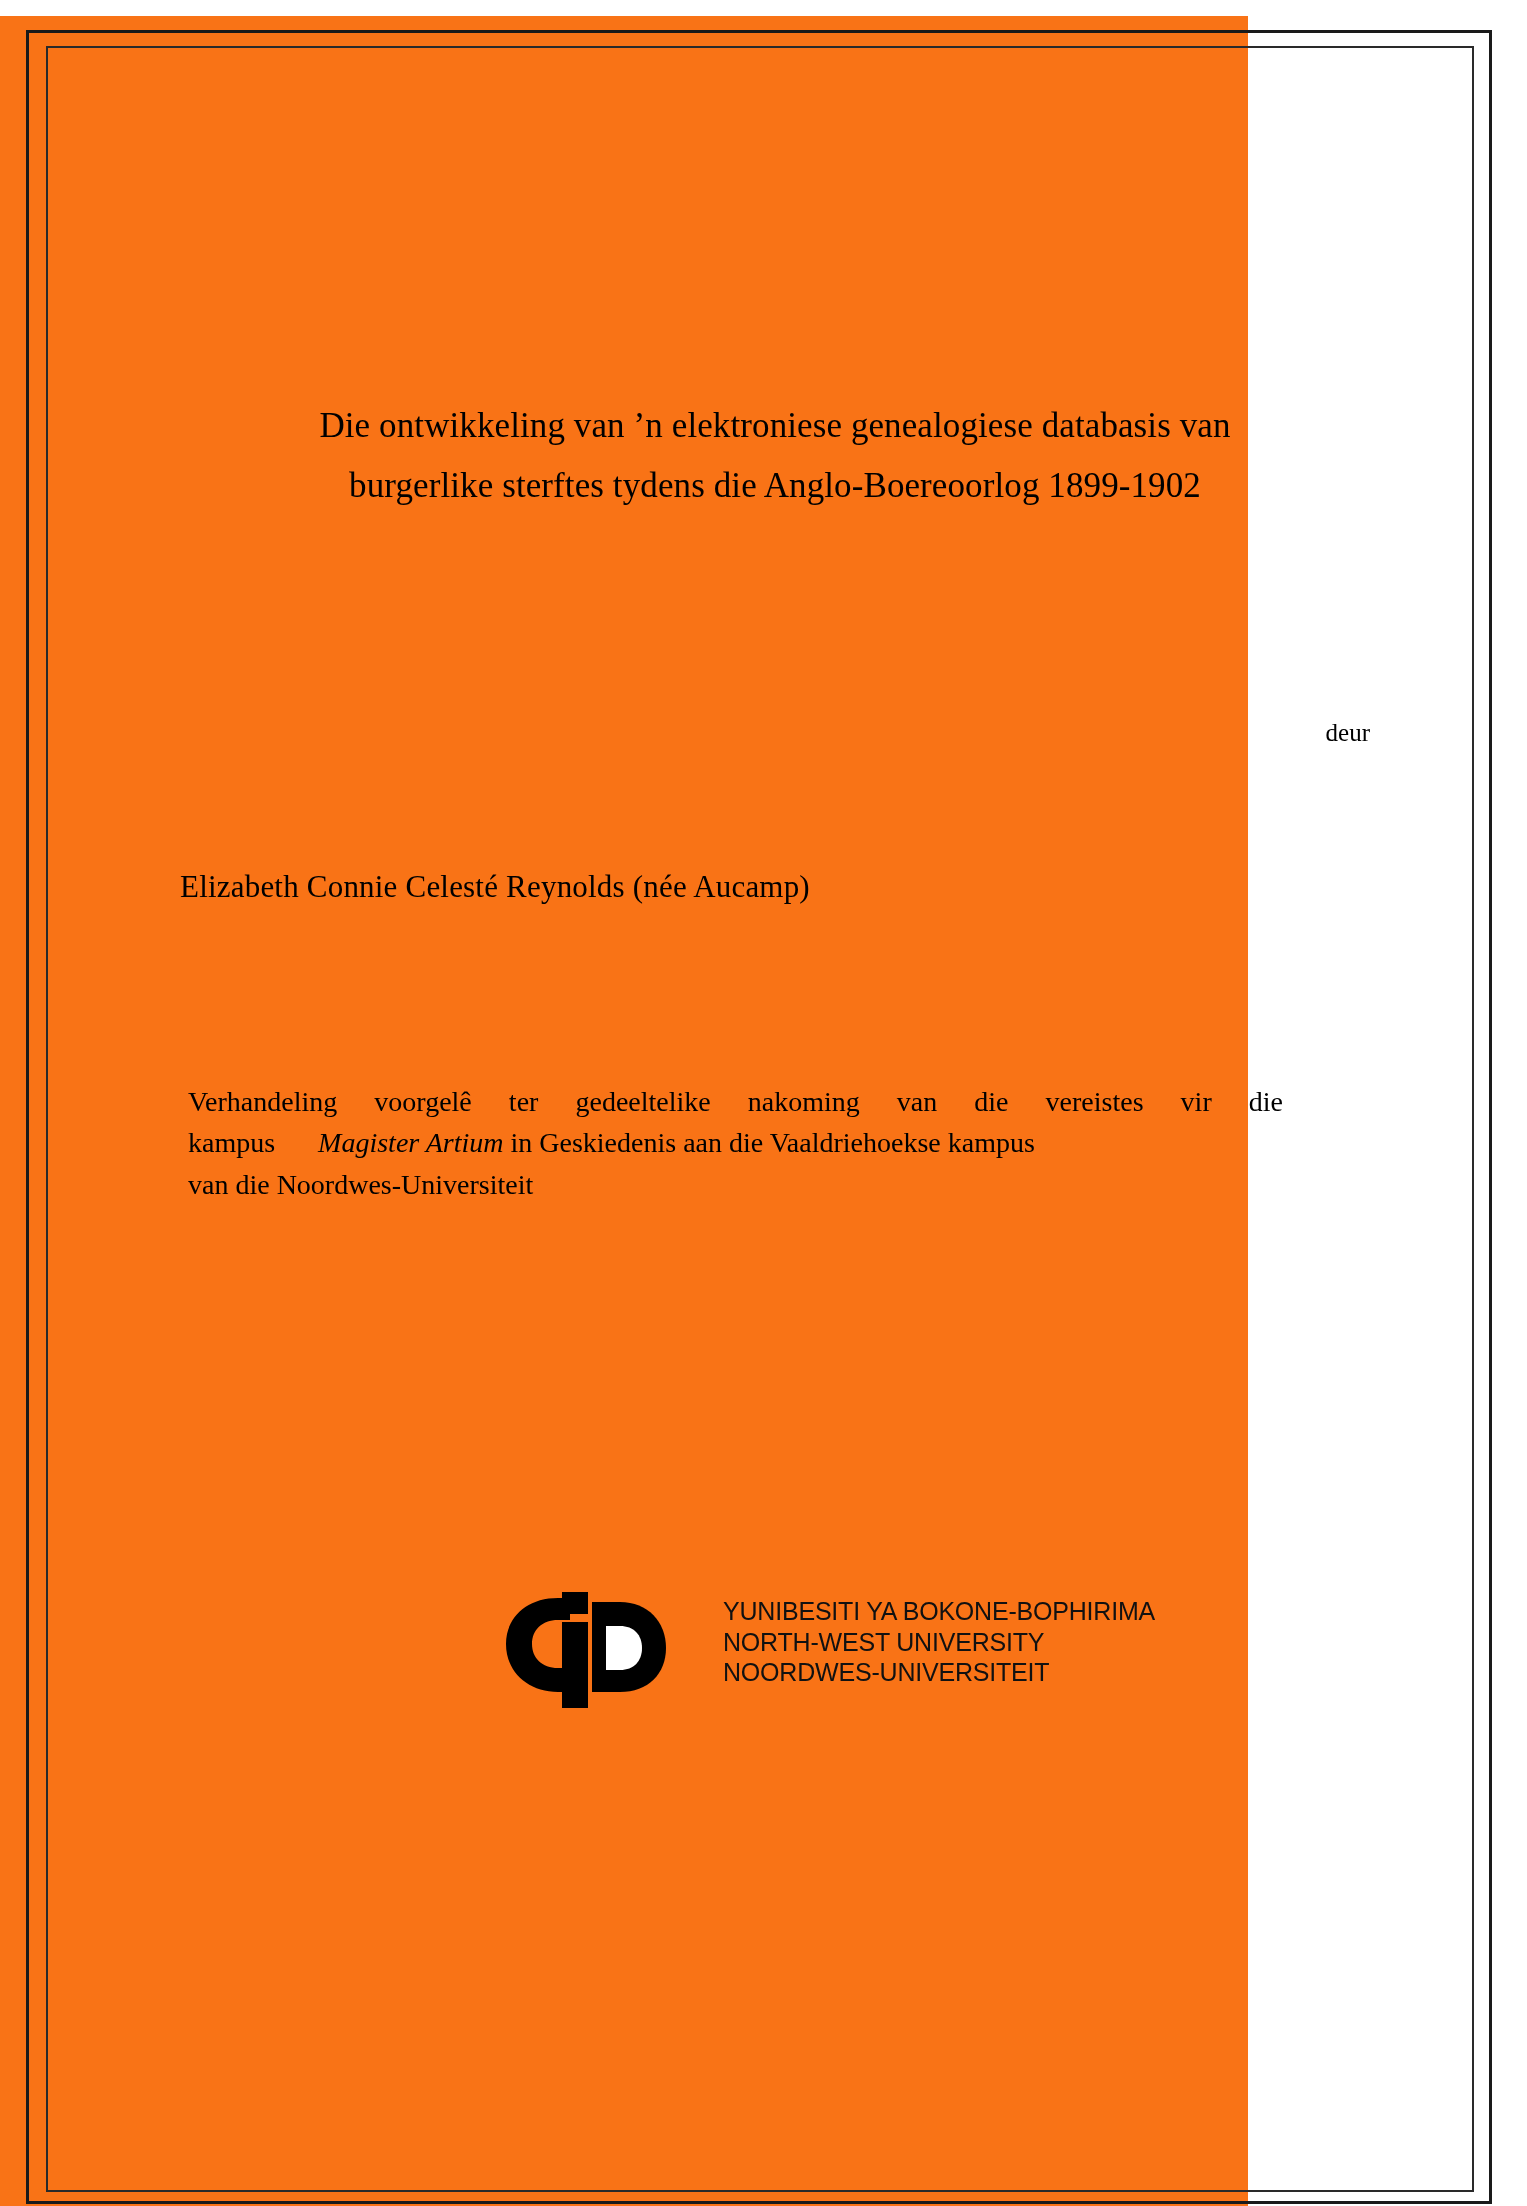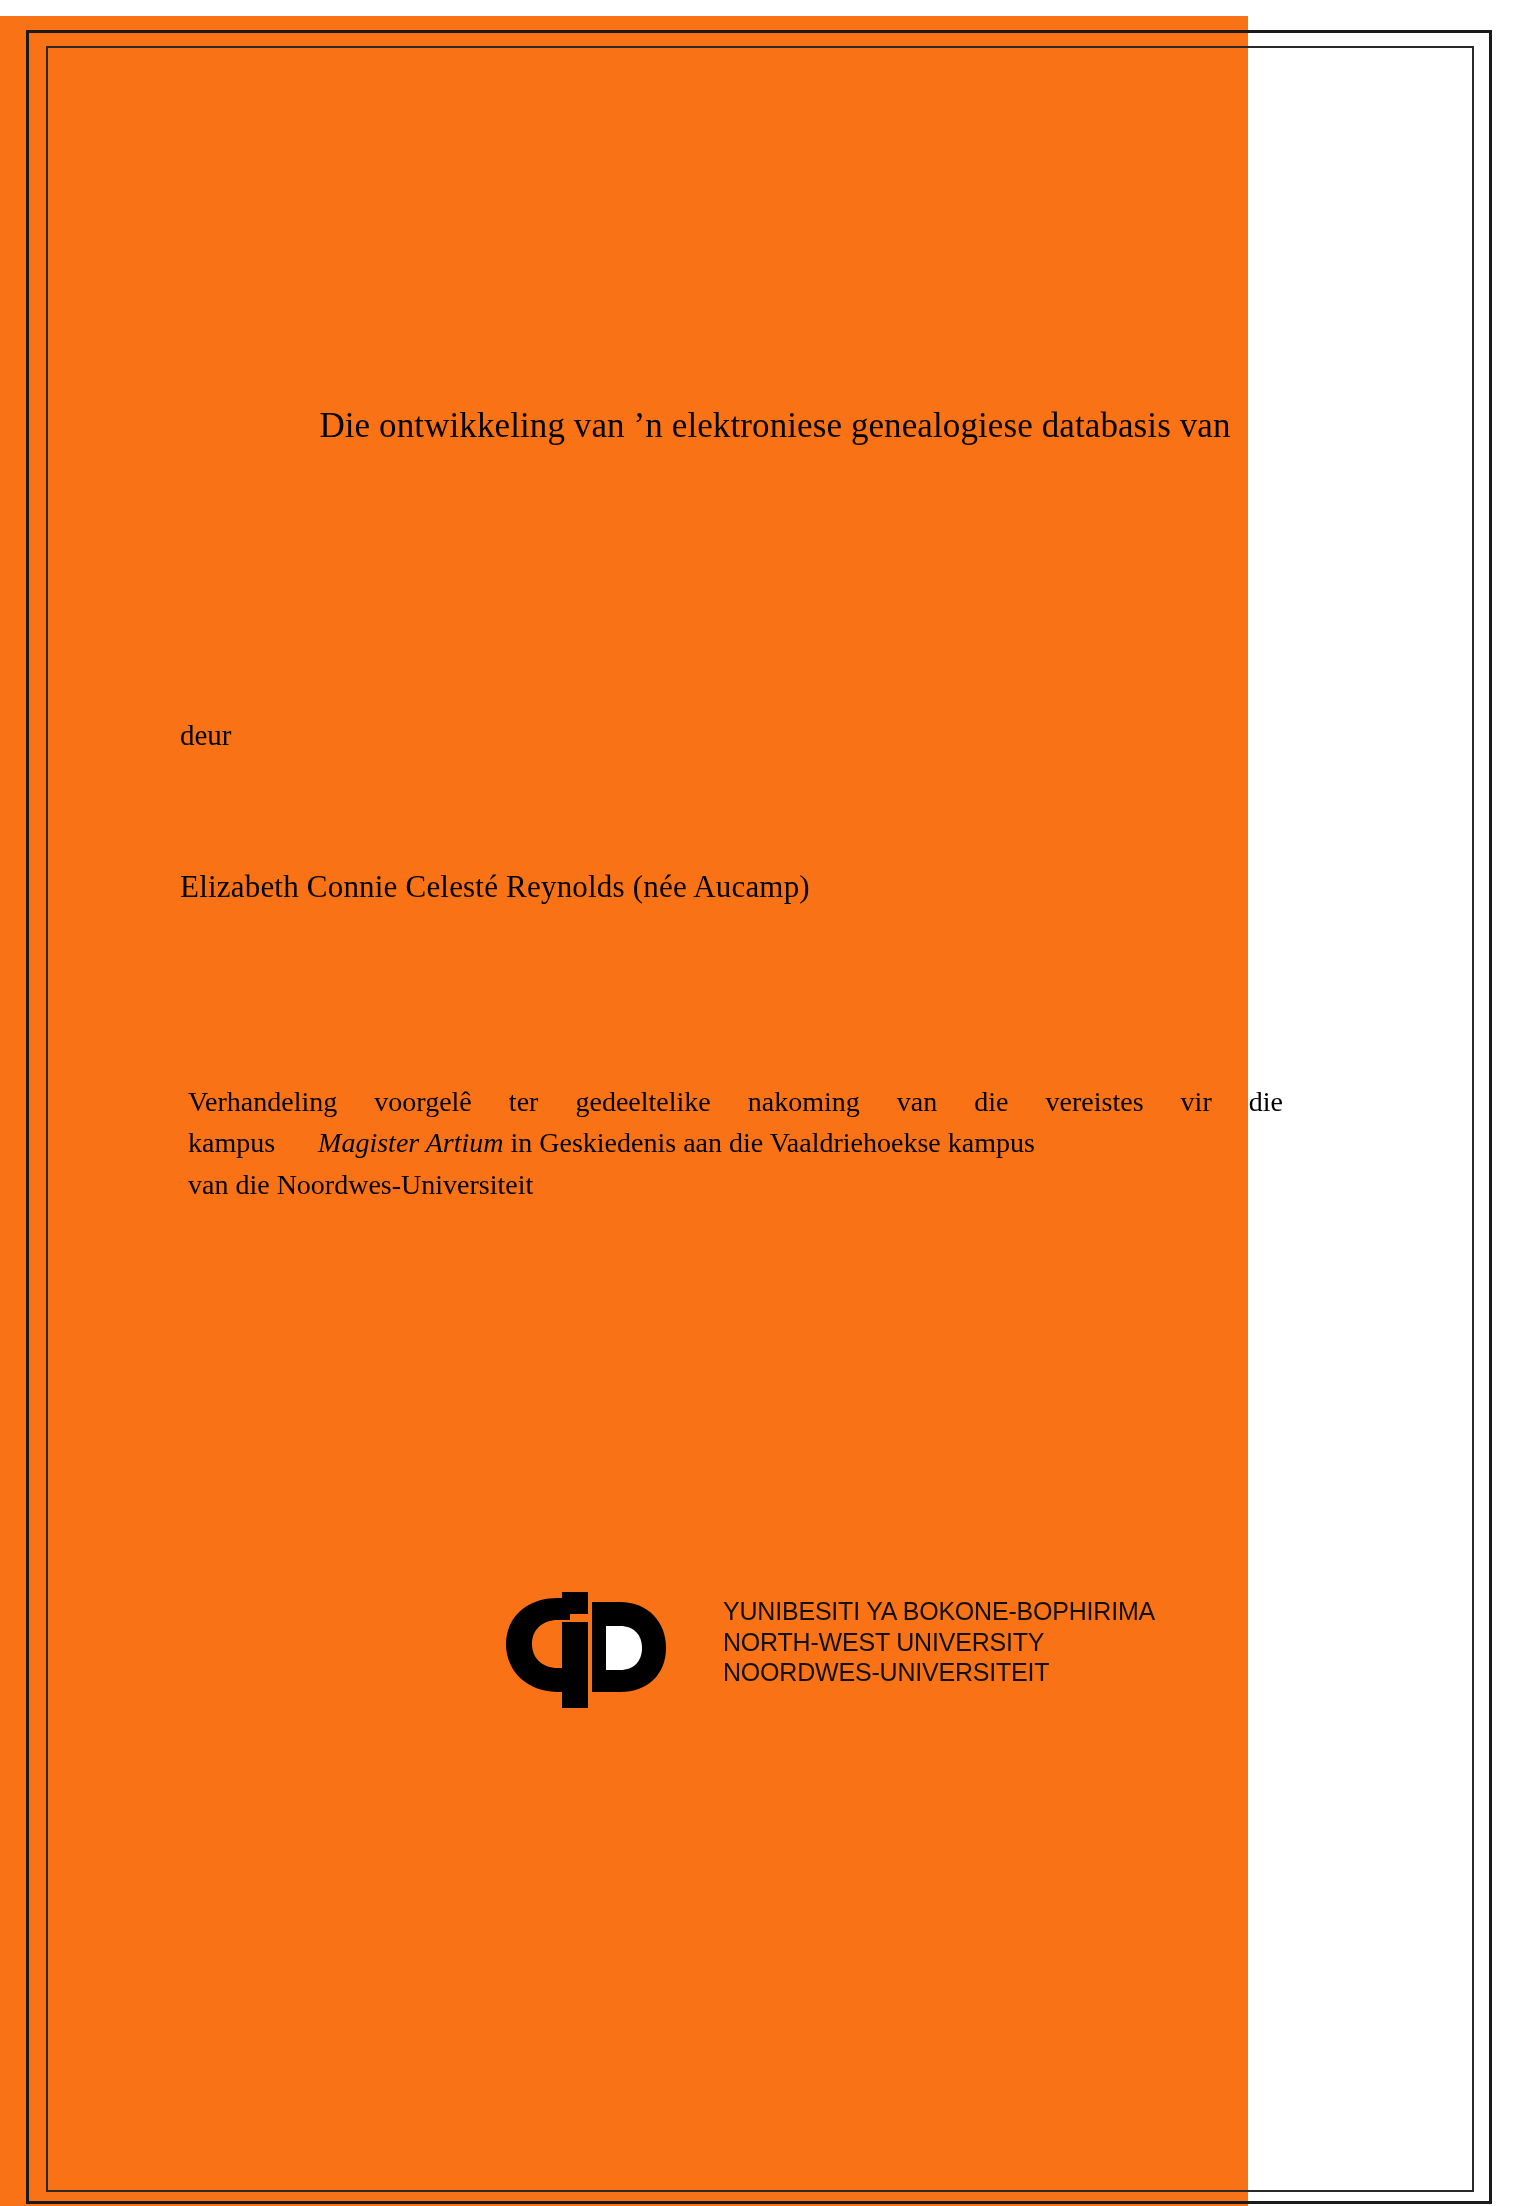--- a/index.html
+++ b/index.html
@@ -66,22 +66,22 @@
     font-size: 35px;
     line-height: 1.72;
     letter-spacing: 0.1px;
   }
 
   .deur {
     position: absolute;
     left: 70px;
     top: 643px;
     width: 1190px;
-    text-align: left;
-    font-size: 29px;
+    text-align: right;
+    font-size: 25px;
   }
 
   .author {
     position: absolute;
     left: 70px;
     top: 793px;
     width: 1190px;
     text-align: left;
     font-size: 31px;
     letter-spacing: 0.2px;
@@ -149,20 +149,21 @@
 
 <div class="page-sheet">
 
   <div class="scan-frame"></div>
   <div class="scan-frame-inner"></div>
 
   <div class="content">
 
     <div class="title-block">
       <div class="title-line">Die ontwikkeling van ’n elektroniese genealogiese databasis van</div>
+      <div class="title-line">burgerlike sterftes tydens die Anglo-Boereoorlog 1899-1902</div>
     </div>
 
     <div class="deur">deur</div>
 
     <div class="author">Elizabeth Connie Celesté Reynolds (née Aucamp)</div>
 
     <div class="abstract-block">
       <div class="justified">Verhandeling voorgelê ter gedeeltelike nakoming van die vereistes vir die</div>
       <div class="abstract-line2"><span>kampus </span><em>Magister Artium</em><span> in Geskiedenis aan die Vaaldriehoekse kampus</span></div>
       <div class="abstract-line3">van die Noordwes-Universiteit</div>

